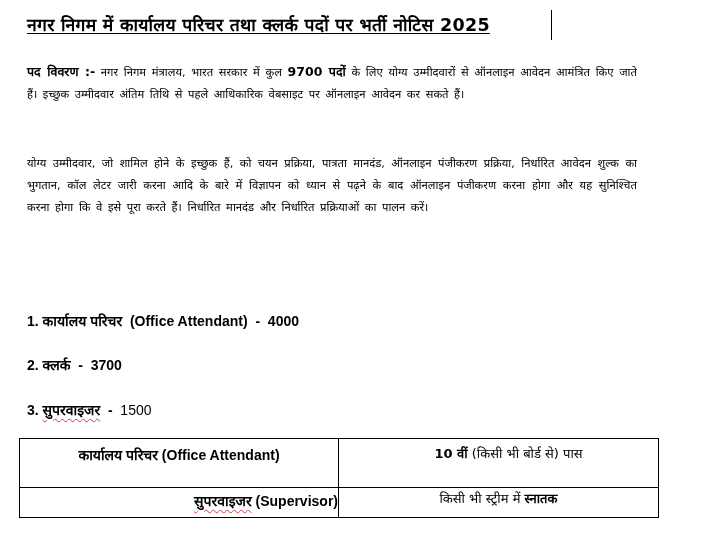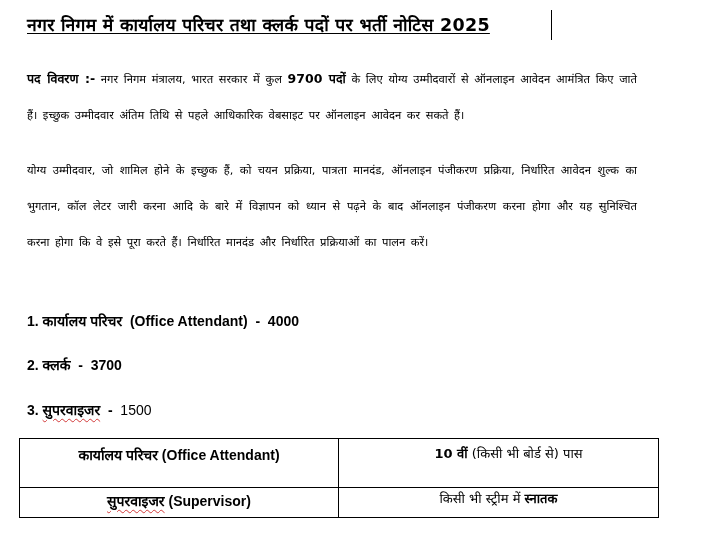--- a/index.html
+++ b/index.html
@@ -10,21 +10,21 @@
   .title {
     position: absolute; left: 27px; top: 12px;
     font-size: 17.5px; font-weight: bold; text-decoration: underline;
     text-underline-offset: 2px; white-space: nowrap; letter-spacing: 0.3px;
   }
   .cursor {
     position: absolute; left: 551px; top: 10px; width: 1px; height: 30px; background: #000;
   }
   .para {
     position: absolute; left: 27px; width: 610px;
-    font-size: 11.3px; line-height: 36px; text-align: justify; word-spacing: 2px;
+    font-size: 11.3px; line-height: 22px; text-align: justify; word-spacing: 2px;
   }
   .p1 { top: 61px; }
   .p2 { top: 153px; }
   .para b { font-size: 12.5px; }
   .list-item {
     position: absolute; left: 27px; font-family: "Liberation Sans", sans-serif;
     font-weight: bold; font-size: 14px; white-space: nowrap;
   }
   .li1 { top: 311px; }
   .li2 { top: 355px; }
@@ -37,21 +37,21 @@
   table.edu td {
     border: 1.5px solid #000; padding: 0; vertical-align: top; text-align: center;
   }
   table.edu col.c1 { width: 319px; }
   table.edu col.c2 { width: 320px; }
   .r1 td { height: 42px; }
   .r2 td { height: 27px; }
   .r3 td { height: 26px; }
   .cell-left { font-family: "Liberation Sans", sans-serif; font-weight: bold; font-size: 14px; padding-top: 6px !important; }
   .r2 .cell-left, .r3 .cell-left { padding-top: 5px !important; }
-  .r3 .cell-left { padding-top: 3px !important; }
+  .r3 .cell-left { padding-top: 3px !important; text-align: right; }
   .cell-right { font-size: 13px; padding-top: 5px !important; }
   .r1 .cell-right { padding-left: 20px !important; }
   .r3 .cell-right { padding-top: 1px !important; margin-top: 12px; }
   .cell-right b { font-weight: bold; }
 </style>
 </head>
 <body>
 
 <div class="title">नगर निगम में कार्यालय परिचर तथा क्लर्क पदों पर भर्ती नोटिस 2025</div>
 <div class="cursor"></div>

